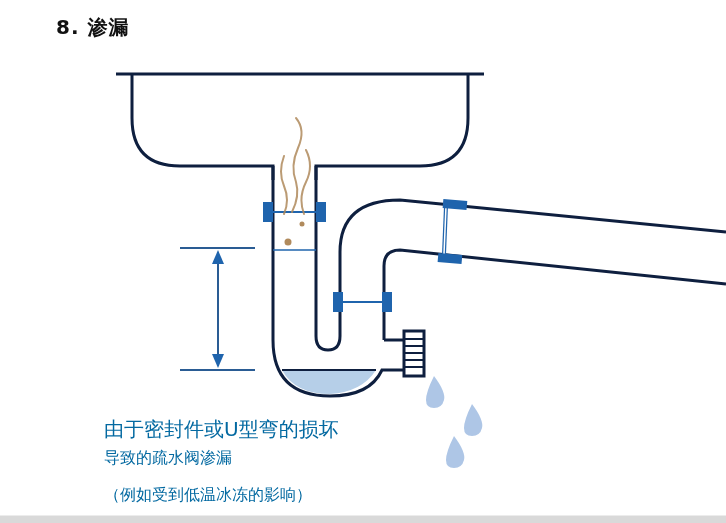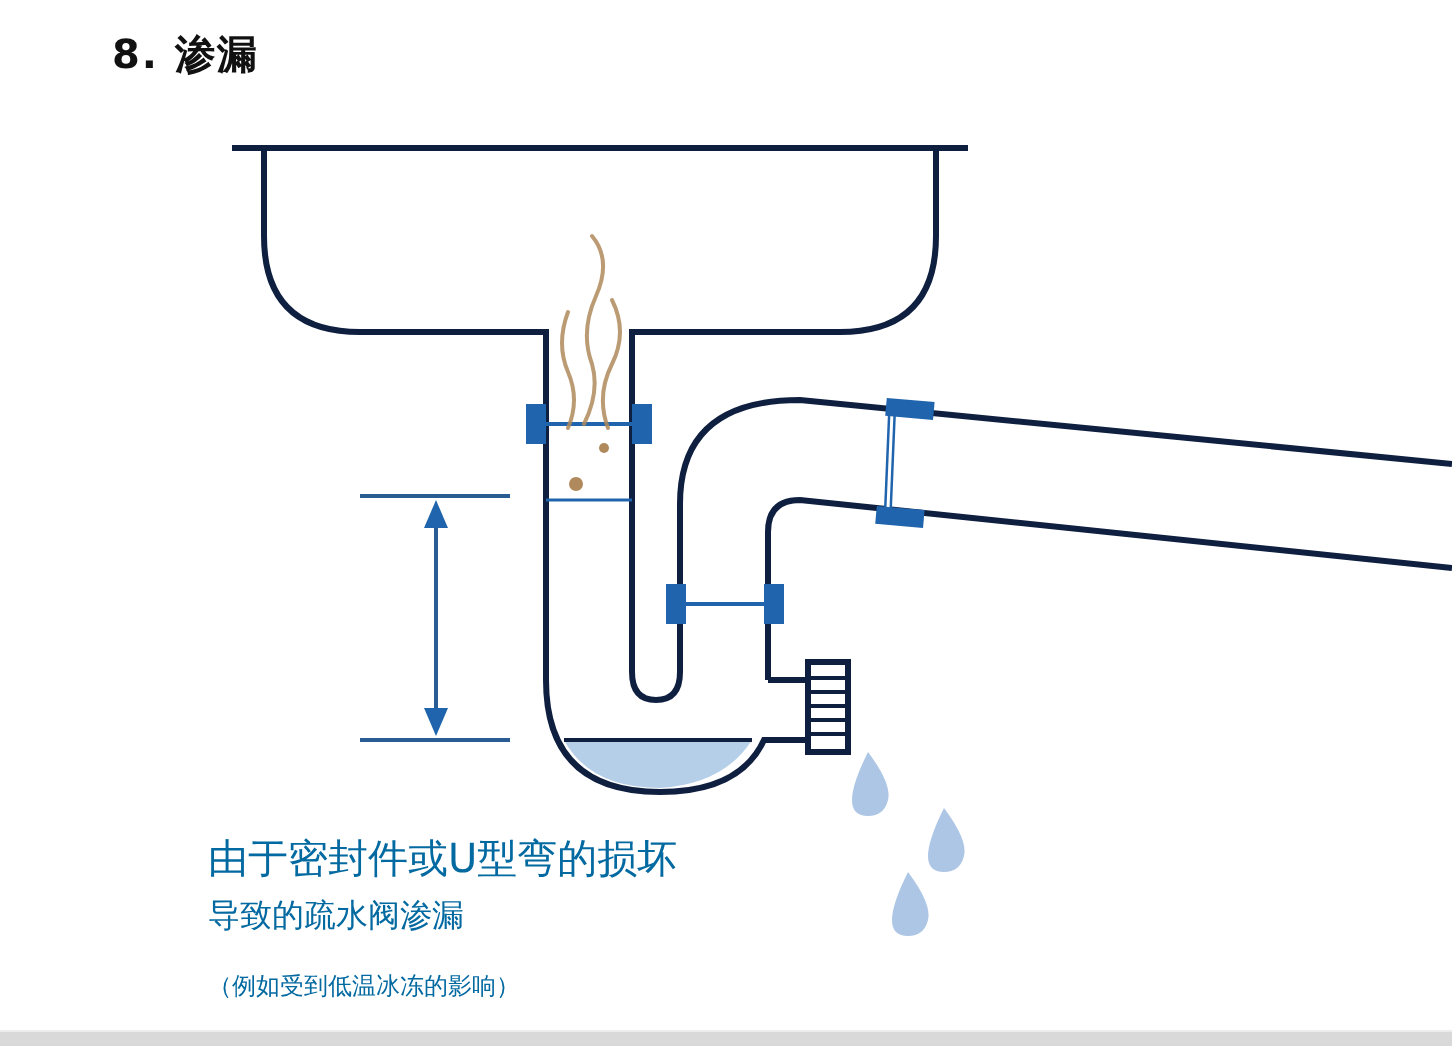--- a/index.html
+++ b/index.html
@@ -12,21 +12,21 @@
     position: absolute; left: 56px; top: 14px;
     font-size: 20px; font-weight: bold; color: #111;
     letter-spacing: 1px;
   }
   svg.diagram { position: absolute; left: 0; top: 0; }
   .caption {
     position: absolute; left: 92px; color: #0369a1; margin-left: 12px;
   }
   .cap1 { top: 416px; font-size: 20px; }
   .cap2 { top: 448px; font-size: 16px; }
-  .cap3 { top: 485px; font-size: 12px; }
+  .cap3 { top: 485px; font-size: 16px; }
   .bottom-bar {
     position: absolute; left: 0; top: 515px; width: 726px; height: 8px;
     background: #d9d9d9; border-top: 1px solid #ececec;
   }
 </style>
 </head>
 <body>
 
 <div class="title">8. 渗漏</div>
 

